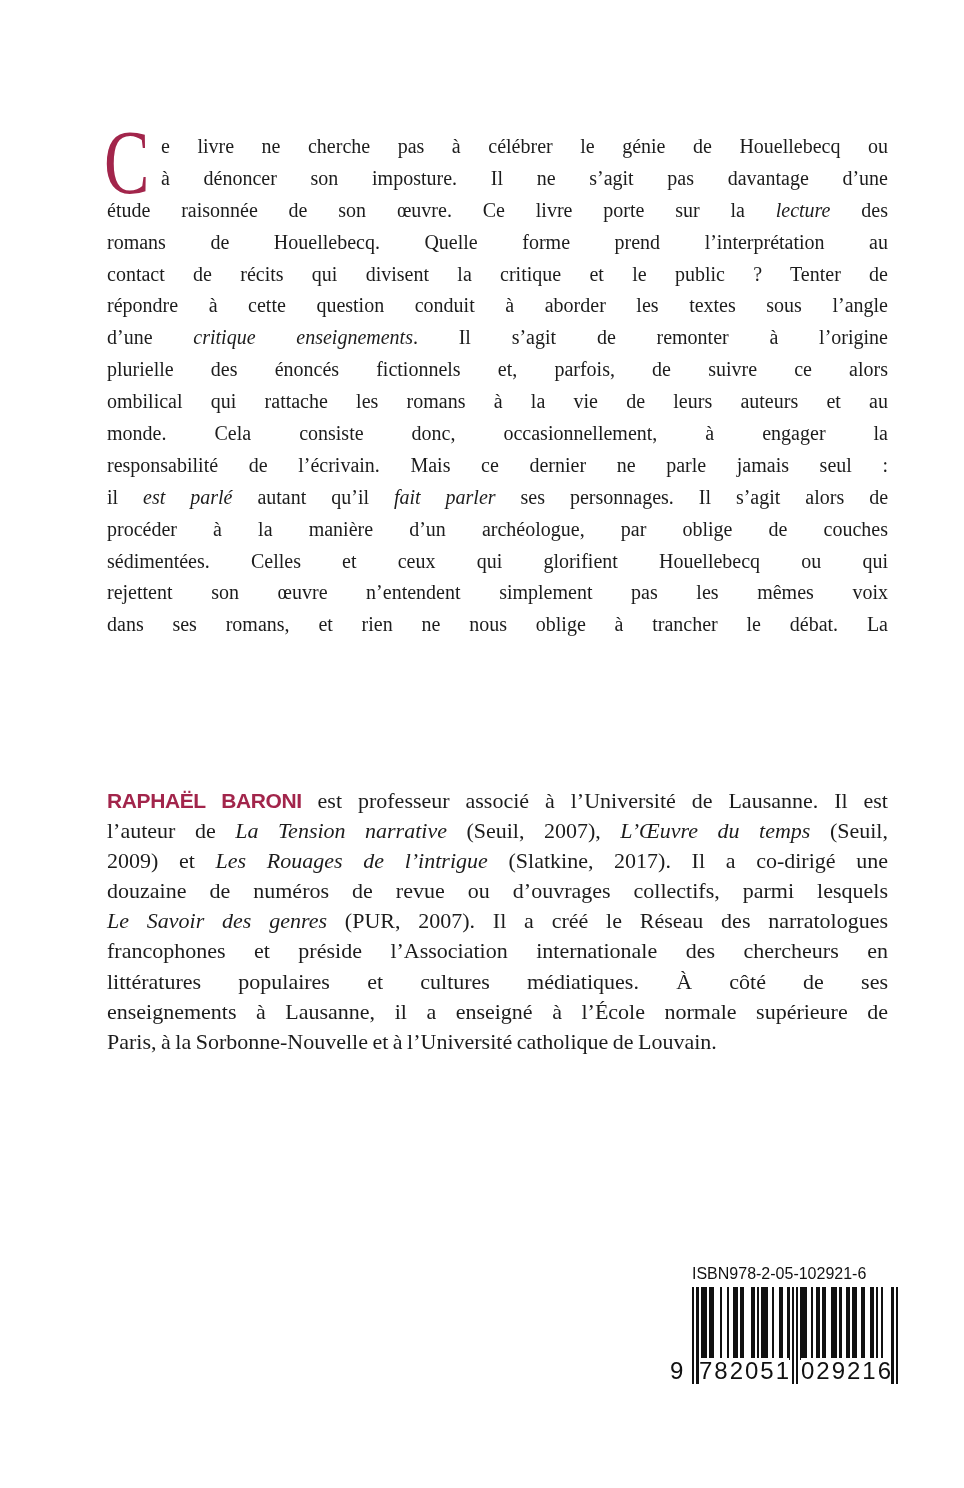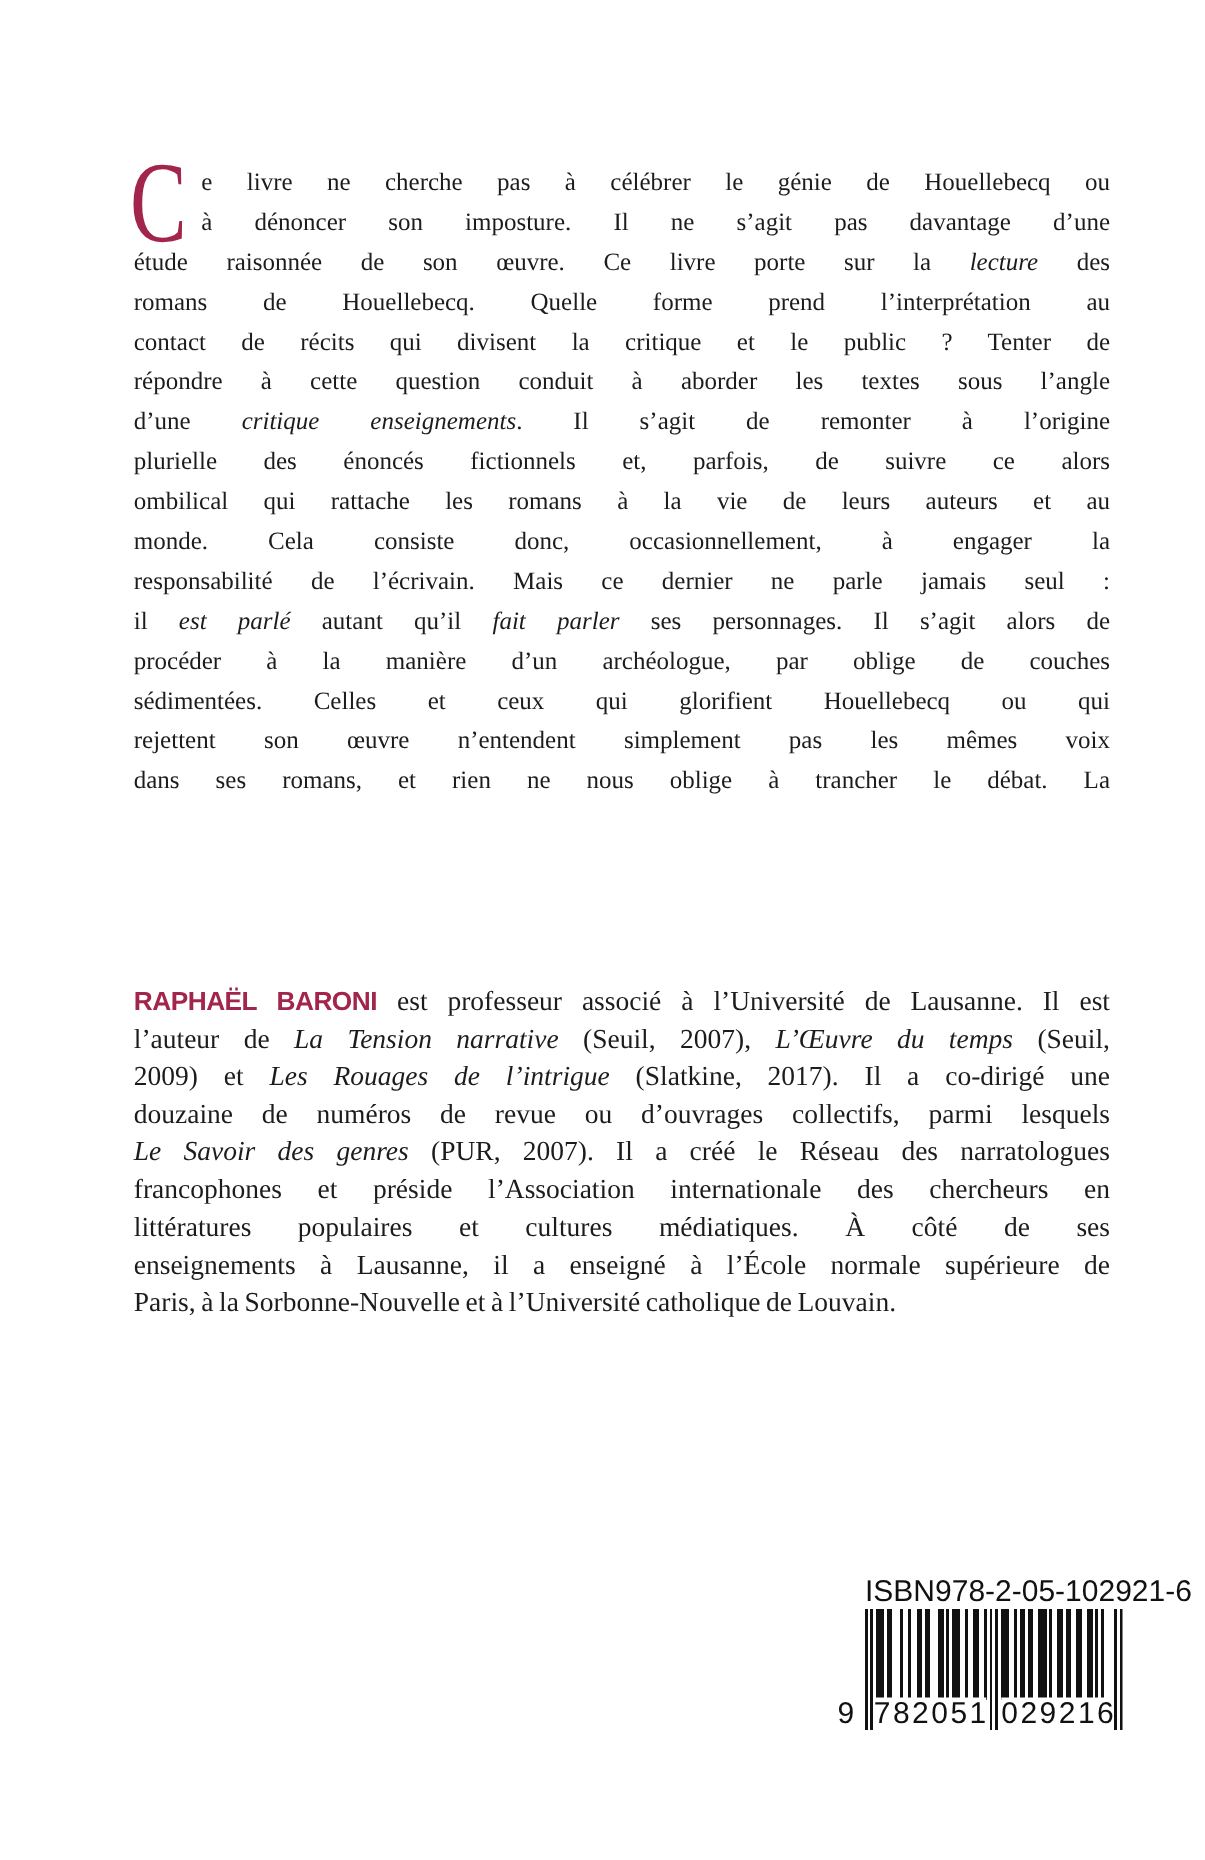--- a/index.html
+++ b/index.html
@@ -64,22 +64,22 @@
   
   .barcode {
     position: absolute;
     left: 670px; top: 1262px; width: 230px; height: 124px;
     font-family: "Liberation Sans", sans-serif;
     color: #111;
   }
   .isbn-row {
     position: absolute;
     left: 22px; top: 2px; width: 198px;
-    display: flex; justify-content: space-between;
-    font-size: 24px; line-height: 20px;
+    display: flex; justify-content: flex-start;
+    font-size: 16px; line-height: 20px;
     white-space: nowrap;
   }
   .ean-svg {
     position: absolute;
     left: 22px; top: 25px; width: 206px; height: 97px;
   }
   .ean-digit-first {
     position: absolute;
     left: 0; top: 96px; width: 18px; height: 26px;
     font-size: 24px; line-height: 26px;

